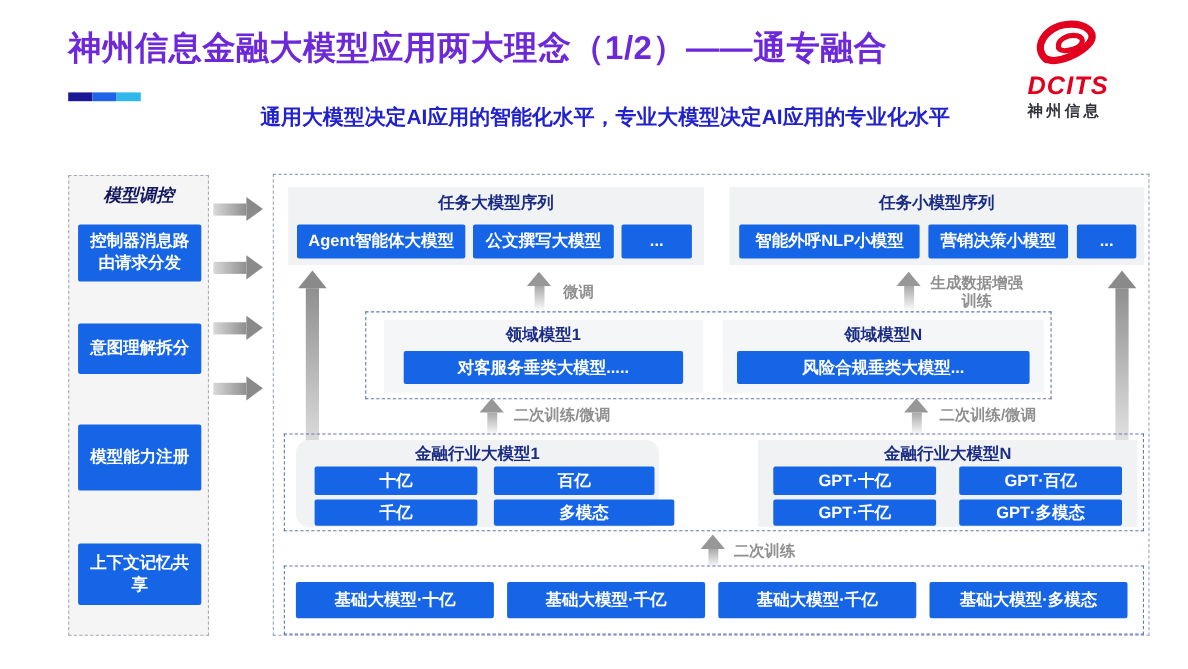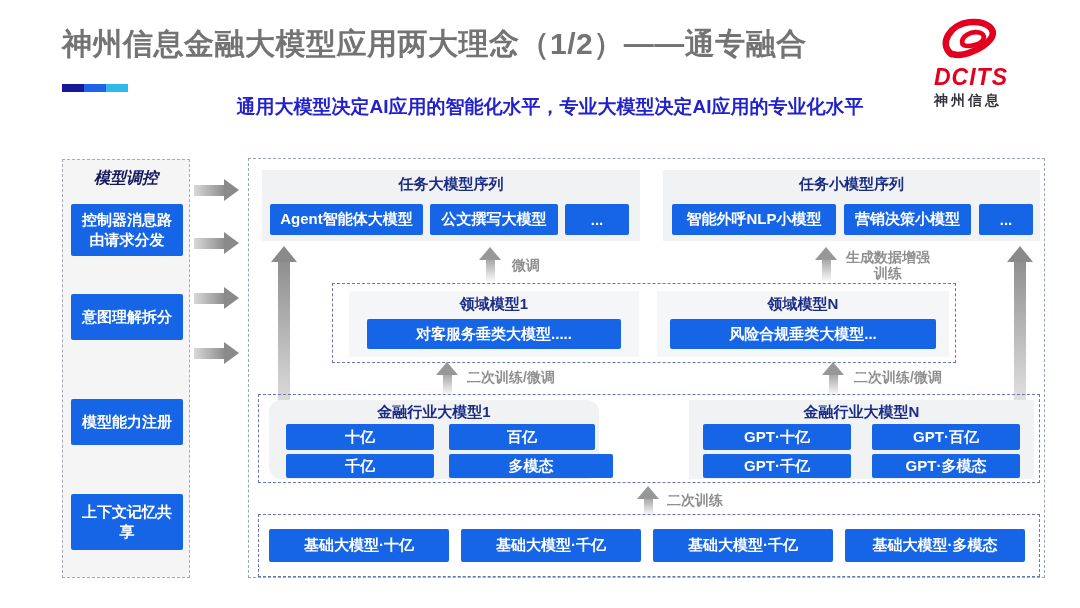--- a/index.html
+++ b/index.html
@@ -1,20 +1,20 @@
 <!DOCTYPE html>
 <html><head>
 <meta charset="utf-8">
 <style>
   html,body{margin:0;padding:0;background:#ffffff;}
   *{box-sizing:border-box;font-family:"Liberation Sans","DejaVu Sans",sans-serif;}
   .stage{position:relative;width:1080px;height:608px;background:#fff;overflow:hidden;}
 
   
-  .title{position:absolute;left:62px;top:24px;font-size:30px;font-weight:bold;color:#737373;letter-spacing:0.5px;white-space:nowrap;}
+  .title{position:absolute;left:62px;top:24px;font-size:30px;font-weight:bold;color:#6d28d9;letter-spacing:0.5px;white-space:nowrap;}
   .accent-bar{position:absolute;left:62px;top:84px;display:flex;height:8px;}
   .accent-bar span{width:22px;height:8px;display:block;}
   .subtitle{position:absolute;left:100px;top:94px;width:900px;text-align:center;font-size:19px;font-weight:bold;color:#2222CC;}
 
   .logo{position:absolute;left:928px;top:16px;display:flex;align-items:center;flex-direction:column;}
   .logo-text{margin-left:6px;}
   .logo-brand{color:#E3001E;font-size:23px;font-weight:bold;font-style:italic;letter-spacing:1px;line-height:1;}
   .logo-cn{color:#33343B;font-size:14px;font-weight:bold;letter-spacing:3px;margin-top:3px;}
 
   
@@ -71,21 +71,21 @@
     <div class="logo-text">
       <div class="logo-brand">DCITS</div>
       <div class="logo-cn">神州信息</div>
     </div>
   </div>
 
   <div class="sidebar">
     <div class="sidebar-header">模型调控</div>
     <div class="side-chip" style="top:44px;height:52px;">控制器消息路由请求分发</div>
     <div class="side-chip" style="top:134px;height:46px;">意图理解拆分</div>
-    <div class="side-chip" style="top:239px;height:46px;">模型能力注册</div>
+    <div class="side-chip" style="top:226px;height:60px;">模型能力注册</div>
     <div class="side-chip" style="top:334px;height:56px;">上下文记忆共享</div>
   </div>
 
   <div class="arr-right" style="left:194px;top:175px;">
       <div class="shaft"></div>
       <div class="head"></div>
     </div>
   <div class="arr-right" style="left:194px;top:228px;">
       <div class="shaft"></div>
       <div class="head"></div>

